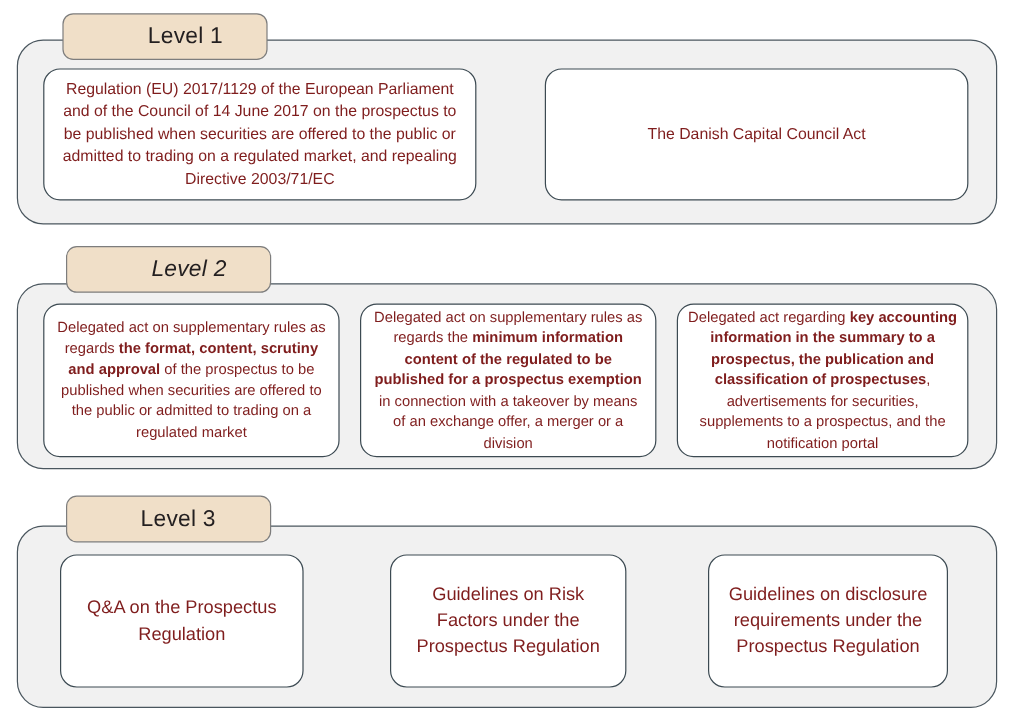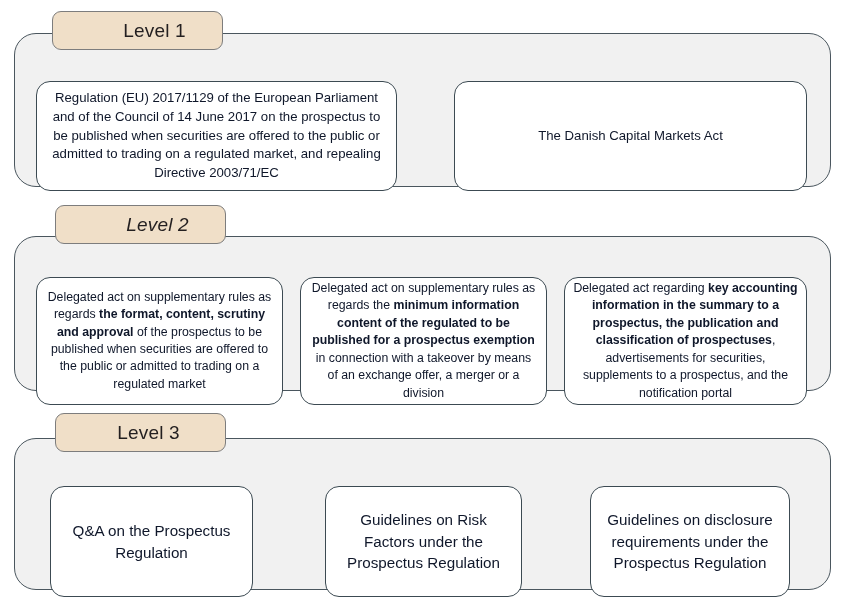--- a/index.html
+++ b/index.html
@@ -58,22 +58,21 @@
     position: absolute;
     background: #ffffff;
     border: 1.7px solid #3c4a52;
     border-radius: 14px;
     box-sizing: border-box;
     display: flex;
     align-items: center;
     justify-content: center;
     text-align: center;
     line-height: 1.42;
-    color: #0f172a;
-    margin-top: 24px;
+    color: #7f1d1d;
   }
   .card .txt { display: block; width: 100%; }
   .card b { font-weight: bold; }
 
   
   .card.l1a { left: 36px;  top: 57px; width: 361px; height: 110px; font-size: 13.2px; padding: 4px 12px; }
   .card.l1b { left: 454px; top: 57px; width: 353px; height: 110px; font-size: 13.2px; padding: 4px 12px; }
 
   
   .card.l2a { left: 36px;  top: 253px; width: 247px; height: 128px; font-size: 12.3px; padding: 4px 5px; }
@@ -91,21 +90,21 @@
 <div class="diagram">
 
   <div class="level-group l1"></div>
   <div class="level-badge b1">
     <span>Level 1</span>
   </div>
   <div class="card l1a">
     <span class="txt"><span>Regulation (EU) 2017/1129 of the European Parliament and of the Council of 14 June 2017 on the prospectus to be published when securities are offered to the public or admitted to trading on a regulated market, and repealing Directive 2003/71/EC</span></span>
   </div>
   <div class="card l1b">
-    <span class="txt"><span>The Danish Capital Markets Act</span></span>
+    <span class="txt"><span>The Danish Capital Council Act</span></span>
   </div>
 
   <div class="level-group l2"></div>
   <div class="level-badge b2">
     <span>Level 2</span>
   </div>
   <div class="card l2a">
     <span class="txt"><span>Delegated act on supplementary rules as regards </span><b>the format, content, scrutiny and approval</b><span> of the prospectus to be published when securities are offered to the public or admitted to trading on a regulated market</span></span>
   </div>
   <div class="card l2b">

